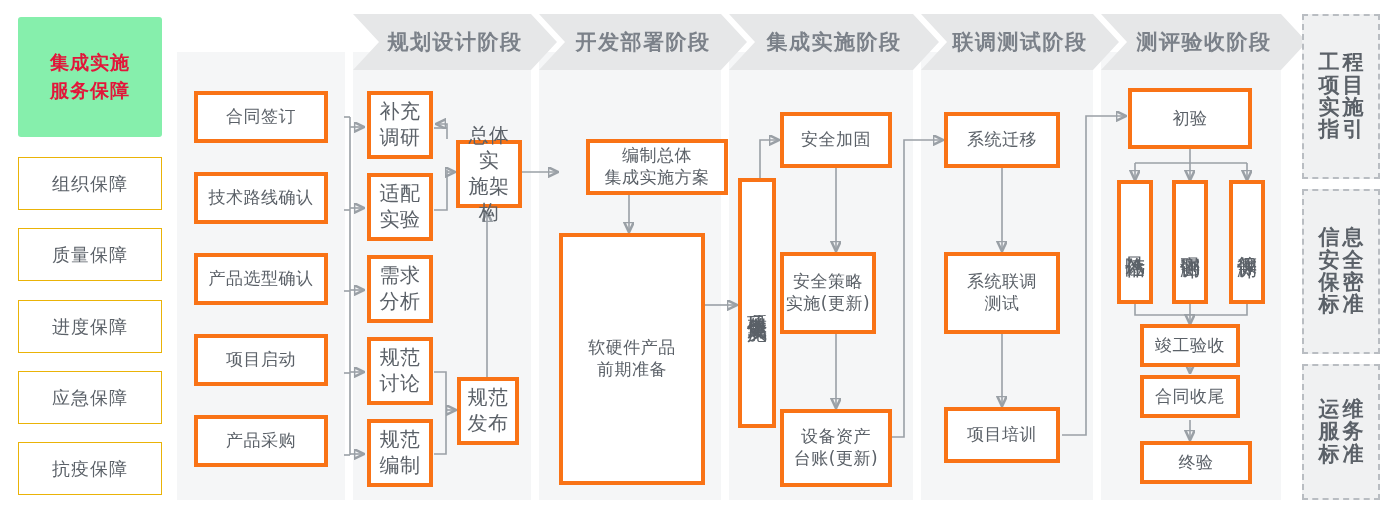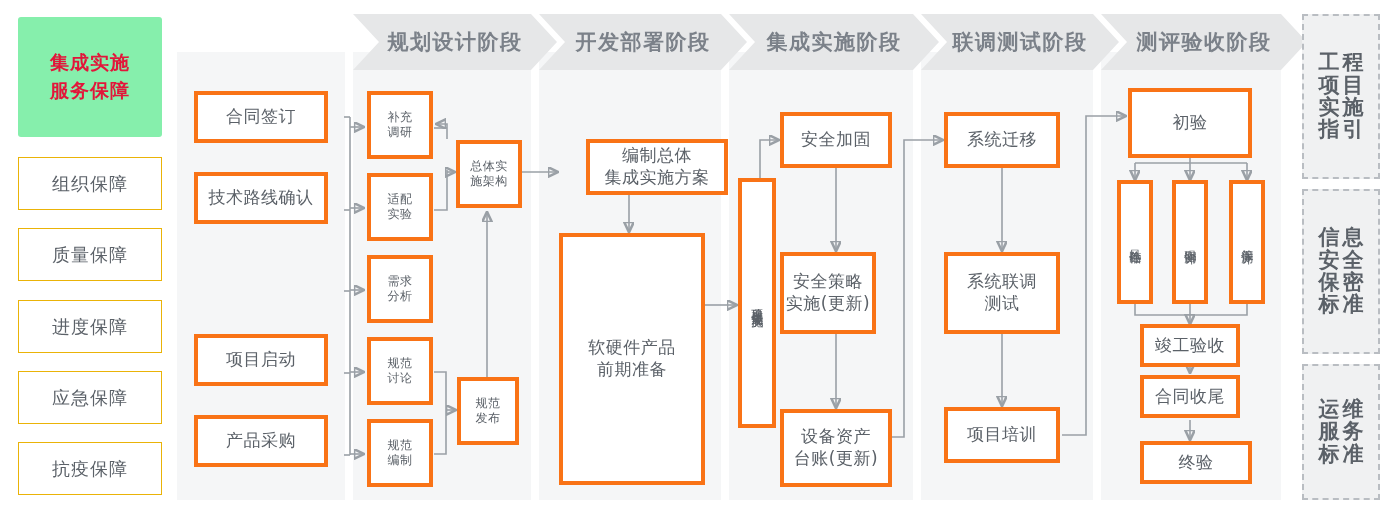--- a/index.html
+++ b/index.html
@@ -19,21 +19,21 @@
     background:#ffffff;
     border:4px solid #f97316;
     color:#5b6168;
     font-size:17px;
     line-height:1.28;
     display:flex;align-items:center;justify-content:center;
     text-align:center;
     letter-spacing:.5px;
     z-index:4;
   }
-  .node.small{font-size:12px;}
+  .node.small{font-size:20px;}
   .node.vert{
     writing-mode:vertical-rl;
     text-orientation:upright;
     letter-spacing:1px;
     line-height:1.05;
   }
 
   
   .lead-card{
     position:absolute;
@@ -229,20 +229,23 @@
   <div class="red-card" style="left:18px;top:442px;width:144px;height:53px;">
     <span>抗疫保障</span>
   </div>
 
   <div class="node" style="left:194px;top:91px;width:134px;height:52px;">
     <span>合同签订</span>
   </div>
   <div class="node" style="left:194px;top:172px;width:134px;height:52px;">
     <span>技术路线确认</span>
   </div>
+  <div class="node" style="left:194px;top:253px;width:134px;height:52px;">
+    <span>产品选型确认</span>
+  </div>
   <div class="node" style="left:194px;top:334px;width:134px;height:52px;">
     <span>项目启动</span>
   </div>
   <div class="node" style="left:194px;top:415px;width:134px;height:52px;">
     <span>产品采购</span>
   </div>
 
   <div class="node small" style="left:367px;top:91px;width:66px;height:68px;">
     <div>
       <div>补充</div>
@@ -324,21 +327,21 @@
   <div class="node" style="left:944px;top:252px;width:116px;height:82px;">
     <div>
       <div>系统联调</div>
       <div>测试</div>
     </div>
   </div>
   <div class="node" style="left:944px;top:407px;width:116px;height:56px;">
     <span>项目培训</span>
   </div>
 
-  <div class="node" style="left:1128px;top:88px;width:124px;height:70px;">
+  <div class="node" style="left:1128px;top:88px;width:124px;height:61px;">
     <span>初验</span>
   </div>
   <div class="node vert small" style="left:1117px;top:180px;width:36px;height:124px;">
     <span>风险评估</span>
   </div>
   <div class="node vert small" style="left:1172px;top:180px;width:36px;height:124px;">
     <span>密码测评</span>
   </div>
   <div class="node vert small" style="left:1229px;top:180px;width:36px;height:124px;">
     <span>等保测评</span>

